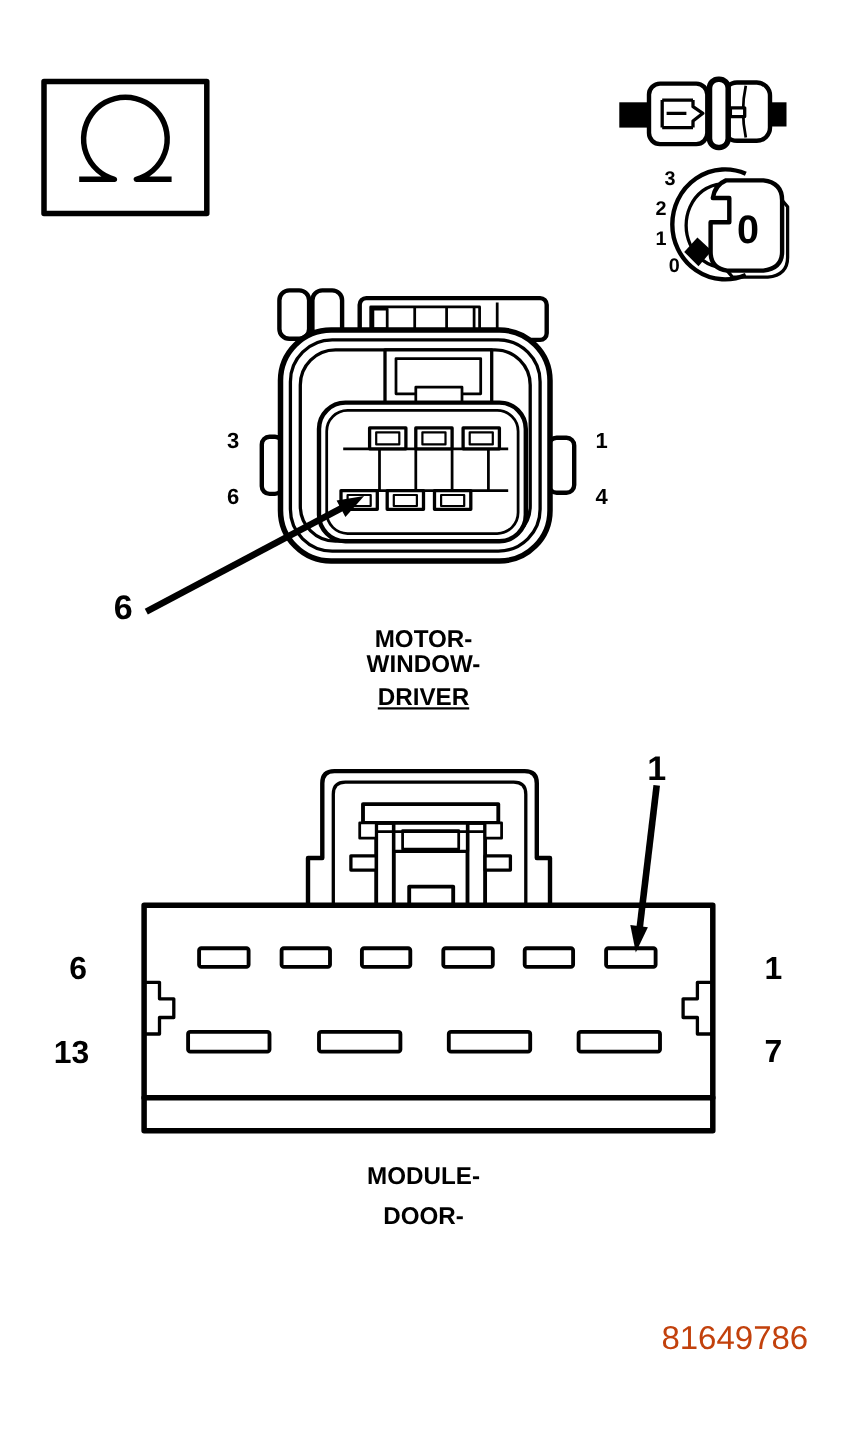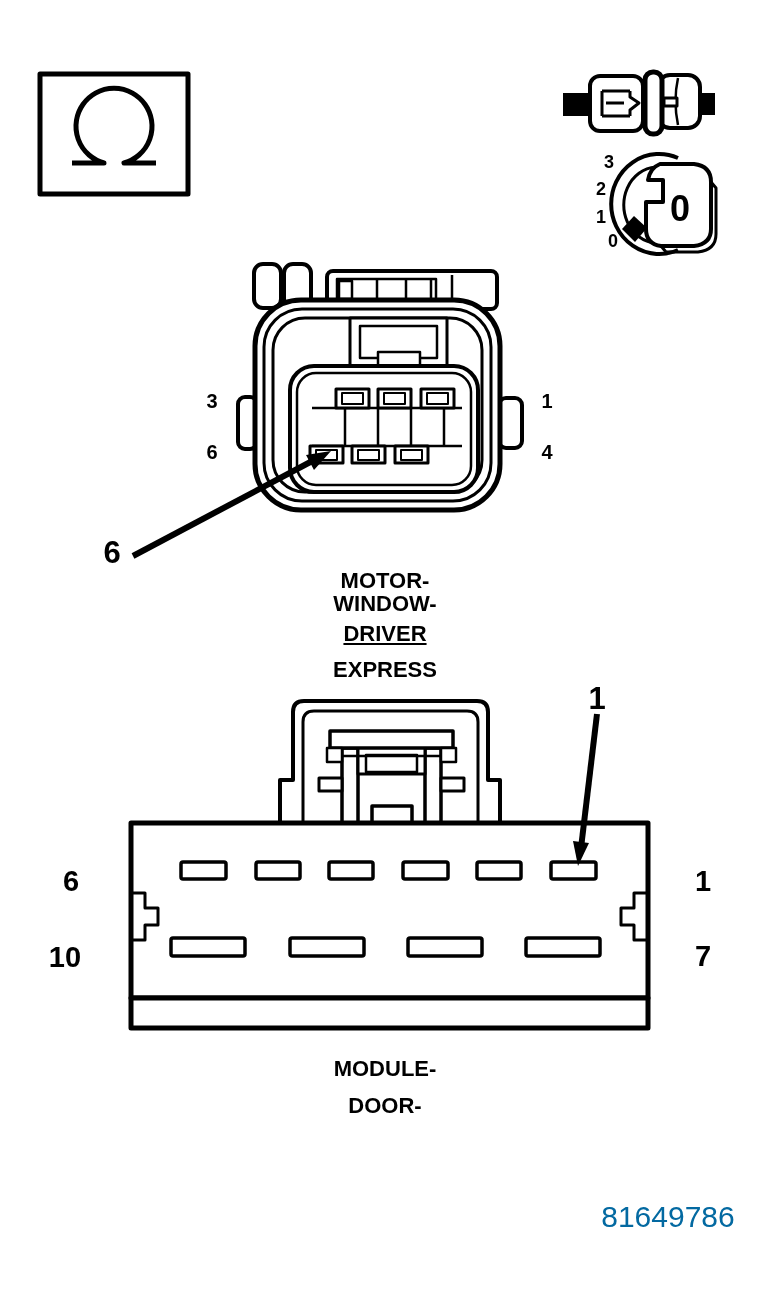--- a/index.html
+++ b/index.html
@@ -7,21 +7,21 @@
         font-family:"Liberation Sans",sans-serif;color:#000;}
   #art{position:absolute;left:0;top:0;}
   .lbl{position:absolute;font-weight:bold;color:#000;text-align:center;line-height:1.05;}
   .pin-s{font-size:20px;width:36px;}
   .pin-l{font-size:29px;width:36px;}
   .callout{font-size:31px;width:36px;}
   .name-line{left:285px;width:200px;font-size:22px;}
   .ign-num{font-size:18px;width:18px;}
   .key-num{font-size:36px;width:36px;}
   .part-num{position:absolute;left:593px;top:1200px;width:150px;text-align:center;
-            font-size:30px;font-weight:normal;color:#0369a1;}
+            font-size:30px;font-weight:normal;color:#c2410c;}
 </style>
 </head>
 <body>
 
 <div id="page">
 
   <svg id="art" width="770" height="1306" viewBox="0 0 770 1306" stroke="#000" fill="none" stroke-linejoin="round" stroke-linecap="butt">
 
     <g>
       <rect x="40" y="74" width="148" height="120" stroke-width="5"></rect>
@@ -150,26 +150,25 @@
 
   <div class="lbl pin-s" style="left:194px;top:391px;">3</div>
   <div class="lbl pin-s" style="left:529px;top:391px;">1</div>
   <div class="lbl pin-s" style="left:194px;top:442px;">6</div>
   <div class="lbl pin-s" style="left:529px;top:442px;">4</div>
   <div class="lbl callout" style="left:94px;top:537px;">6</div>
 
   <div class="lbl name-line" style="top:549px;margin-top:20px;">MOTOR-</div>
   <div class="lbl name-line" style="top:592px;">WINDOW-</div>
   <div class="lbl name-line" style="top:622px;text-decoration:underline;">DRIVER</div>
-  <div class="lbl name-line" style="top:658px;">EXPRESS</div>
 
   <div class="lbl callout" style="left:579px;top:683px;">1</div>
   <div class="lbl pin-l" style="left:53px;top:866px;">6</div>
   <div class="lbl pin-l" style="left:685px;top:866px;">1</div>
-  <div class="lbl pin-l" style="left:45px;top:942px;width:40px;">10</div>
+  <div class="lbl pin-l" style="left:45px;top:942px;width:40px;">13</div>
   <div class="lbl pin-l" style="left:685px;top:941px;">7</div>
 
   <div class="lbl name-line" style="top:1057px;text-align:center;">MODULE-</div>
   <div class="lbl name-line" style="top:1094px;text-align:center;">DOOR-</div>
 
   <div class="part-num">81649786</div>
 
 </div>
 
 </body></html>

